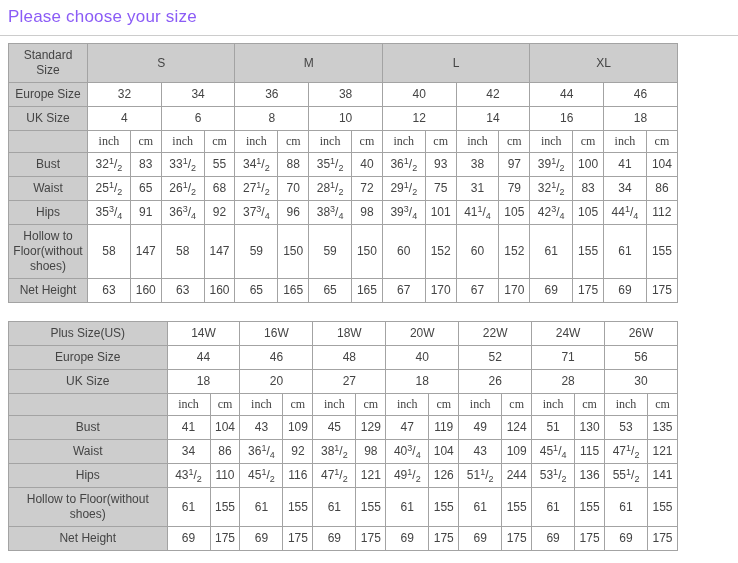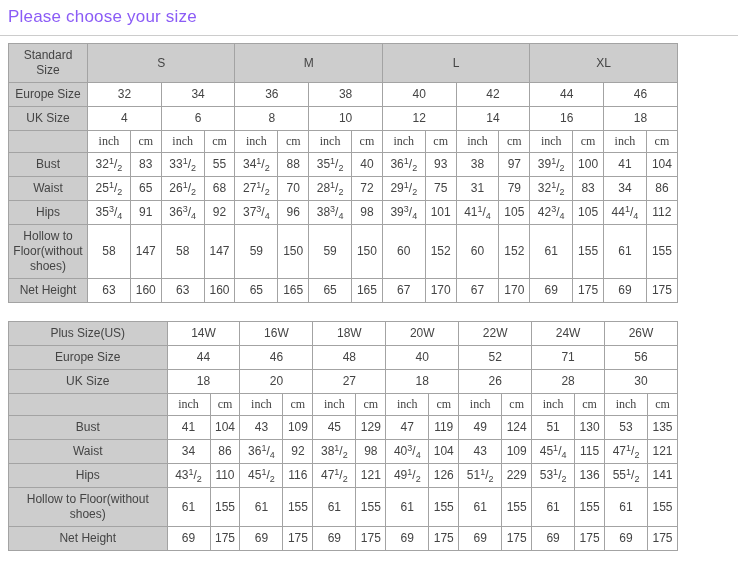--- a/index.html
+++ b/index.html
@@ -301,21 +301,21 @@
           <td class="lbl first">Hips</td>
           <td class="val">43<sup>1</sup>/<sub>2</sub></td>
           <td class="val">110</td>
           <td class="val">45<sup>1</sup>/<sub>2</sub></td>
           <td class="val">116</td>
           <td class="val">47<sup>1</sup>/<sub>2</sub></td>
           <td class="val">121</td>
           <td class="val">49<sup>1</sup>/<sub>2</sub></td>
           <td class="val">126</td>
           <td class="val">51<sup>1</sup>/<sub>2</sub></td>
-          <td class="val">229</td>
+          <td class="val">244</td>
           <td class="val">53<sup>1</sup>/<sub>2</sub></td>
           <td class="val">136</td>
           <td class="val">55<sup>1</sup>/<sub>2</sub></td>
           <td class="val">141</td>
         </tr>
         <tr>
           <td class="lbl first">Hollow to Floor(without shoes)</td>
           <td class="val">61</td>
           <td class="val">155</td>
           <td class="val">61</td>

